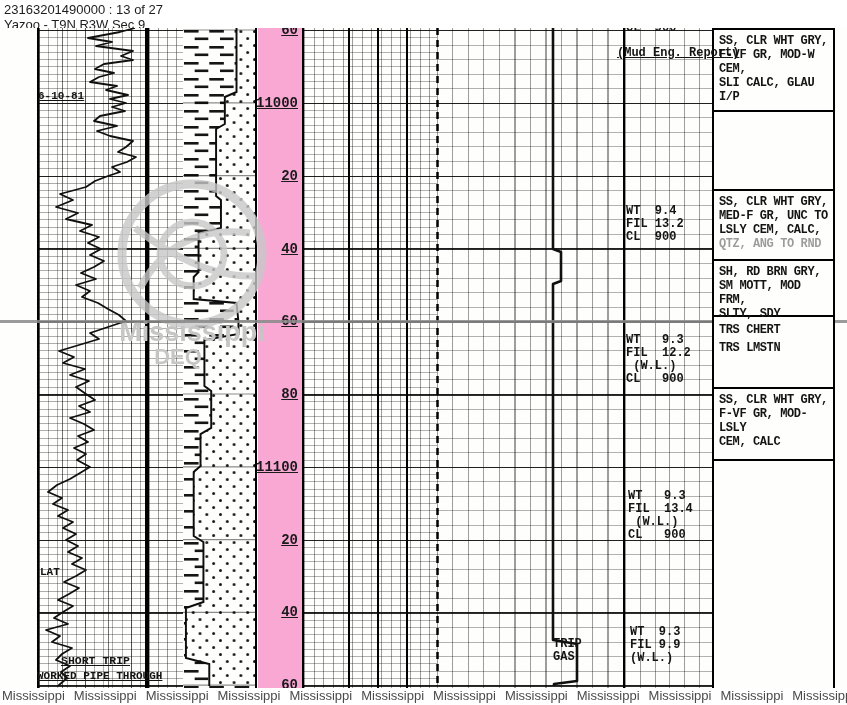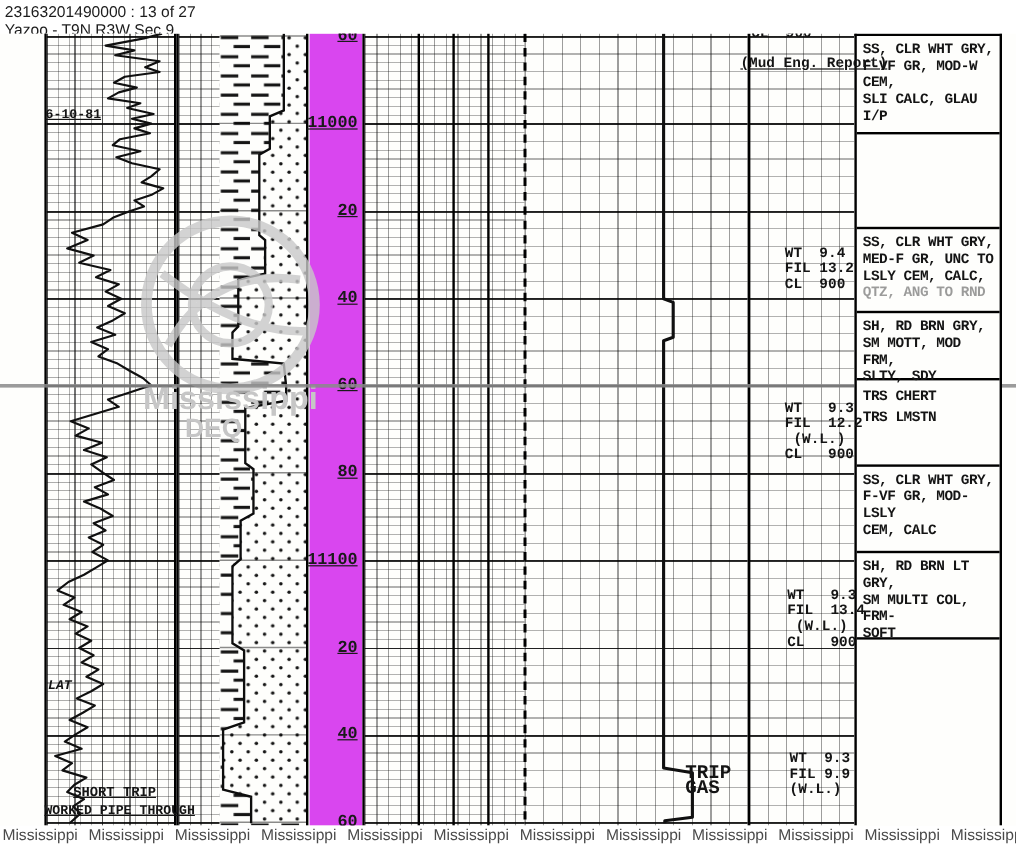--- a/index.html
+++ b/index.html
@@ -31,21 +31,21 @@
 
   .gridS { left:147px; width:36px; border-left:2px solid #000;
     background-image:
       repeating-linear-gradient(to bottom, transparent 0 2px, rgba(0,0,0,.82) 2px 3.5px, transparent 3.5px 72.8px),
       repeating-linear-gradient(to bottom, transparent 0 2px, rgba(0,0,0,.30) 2px 3px,   transparent 3px 7.28px),
       repeating-linear-gradient(to right,  rgba(0,0,0,.40) 0 1px, transparent 1px 9px); }
 
   .litho { position:absolute; left:183px; top:0; width:74px; height:660px;
            border-right:2.5px solid #000; }
 
-  .depthtrack { position:absolute; left:257.5px; top:0; width:44.5px; height:660px; background:#d946ef; }
+  .depthtrack { position:absolute; left:257.5px; top:0; width:44.5px; height:660px; background:#f9a8d4; }
   .dlabel { position:absolute; right:4px; width:44px; text-align:right;
             font-family:"Liberation Mono", monospace; font-weight:bold; font-size:14px;
             color:#1a1a1a; text-decoration:underline; }
 
   .gridL { left:302px; width:135px; border-left:2px solid #000;
     background-image:
       repeating-linear-gradient(to bottom, transparent 0 2px, rgba(0,0,0,.82) 2px 3.5px, transparent 3.5px 72.8px),
       repeating-linear-gradient(to bottom, transparent 0 2px, rgba(0,0,0,.30) 2px 3px,   transparent 3px 7.28px),
       repeating-linear-gradient(to right,  rgba(0,0,0,.38) 0 1px, transparent 1px 9.64px); }
   .hv { position:absolute; top:0; width:2px; height:660px; background:#000; }
@@ -69,28 +69,28 @@
           background:#fefefc; border-left:2px solid #000; border-right:2px solid #000;
           border-top:2px solid #000; }
   .dbox { border-bottom:2px solid #000; padding:4px 2px 0 5px;
           font-family:"Liberation Mono", monospace; font-weight:bold;
           font-size:12px; line-height:14px; letter-spacing:-0.4px; color:#141414; }
   .faded { opacity:0.42; }
 
   
   .topcl   { left:626px; top:-6px;  font-size:12px; line-height:12px; }
   .report  { left:617px; top:18px;   font-size:12px; text-decoration:underline; }
-  .mblock  { font-size:12px; line-height:13px;margin-left:28px; }
+  .mblock  { font-size:12px; line-height:13px; }
   .m1 { left:626px; top:177px; }
   .m2 { left:626px; top:306px; }
   .m3 { left:628px; top:462px; }
   .m4 { left:630px; top:598px; }
-  .tgas { left:571px; top:610px; font-size:16px; line-height:13px; }
+  .tgas { left:553px; top:610px; font-size:12px; line-height:13px; }
   .date { left:38px; top:62px;  font-size:11px; text-decoration:underline; }
-  .lat  { left:40px; top:538px; font-size:11px;font-style:italic; }
+  .lat  { left:40px; top:538px; font-size:11px; }
   .stp  { left:41px; top:626px; font-size:11.5px; text-decoration:underline;margin-left:20px; }
   .wpt  { left:37px; top:642px; font-size:11px; text-decoration:underline; }
 
   .seam { position:absolute; left:0; top:292px; width:847px; height:2.5px;
           background:#8a8a8a; opacity:.85; }
 
   
   .wmrow { position:absolute; left:2px; top:688px; width:845px; height:17px;
            display:flex; gap:9px; overflow:hidden;
            font-size:13px; color:#4a4a4a; white-space:nowrap; }
@@ -193,23 +193,20 @@
       <div class="dbox" style="height:56px">
         <div class="preline">SH, RD BRN GRY,
 SM MOTT, MOD FRM,
 SLTY, SDY</div>
         <div style="margin-top:20px">TRS LMSTN</div>
       </div>
       <div class="dbox preline" style="height:72px; padding-top:6px">TRS CHERT</div>
       <div class="dbox preline" style="height:72px">SS, CLR WHT GRY,
 F-VF GR, MOD-LSLY
 CEM, CALC</div>
-      <div class="dbox preline" style="height:72px">SH, RD BRN LT GRY,
-SM MULTI COL, FRM-
-SOFT</div>
     </div>
 
     <div class="ink pre topcl">CL  900</div>
     <div class="ink report">(Mud Eng. Report)</div>
     <div class="ink pre mblock m1">WT  9.4
 FIL 13.2
 CL  900</div>
     <div class="ink pre mblock m2">WT   9.3
 FIL  12.2
  (W.L.)

